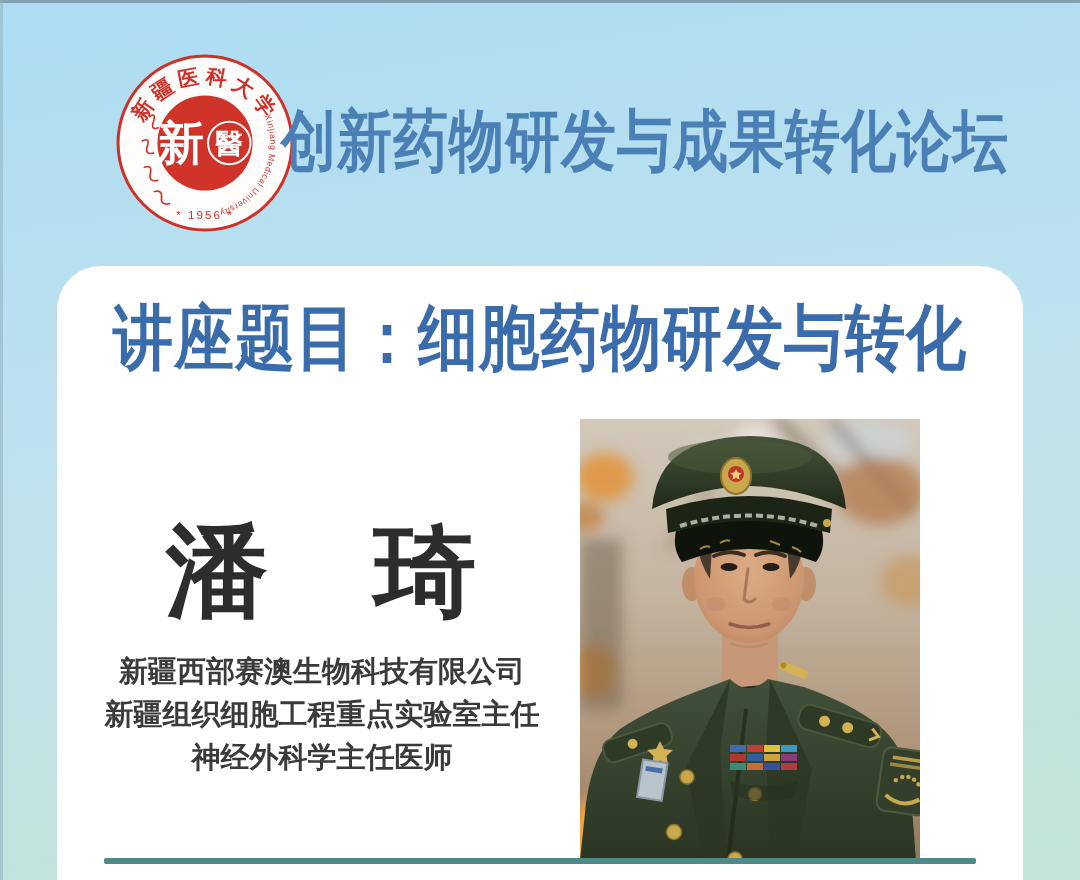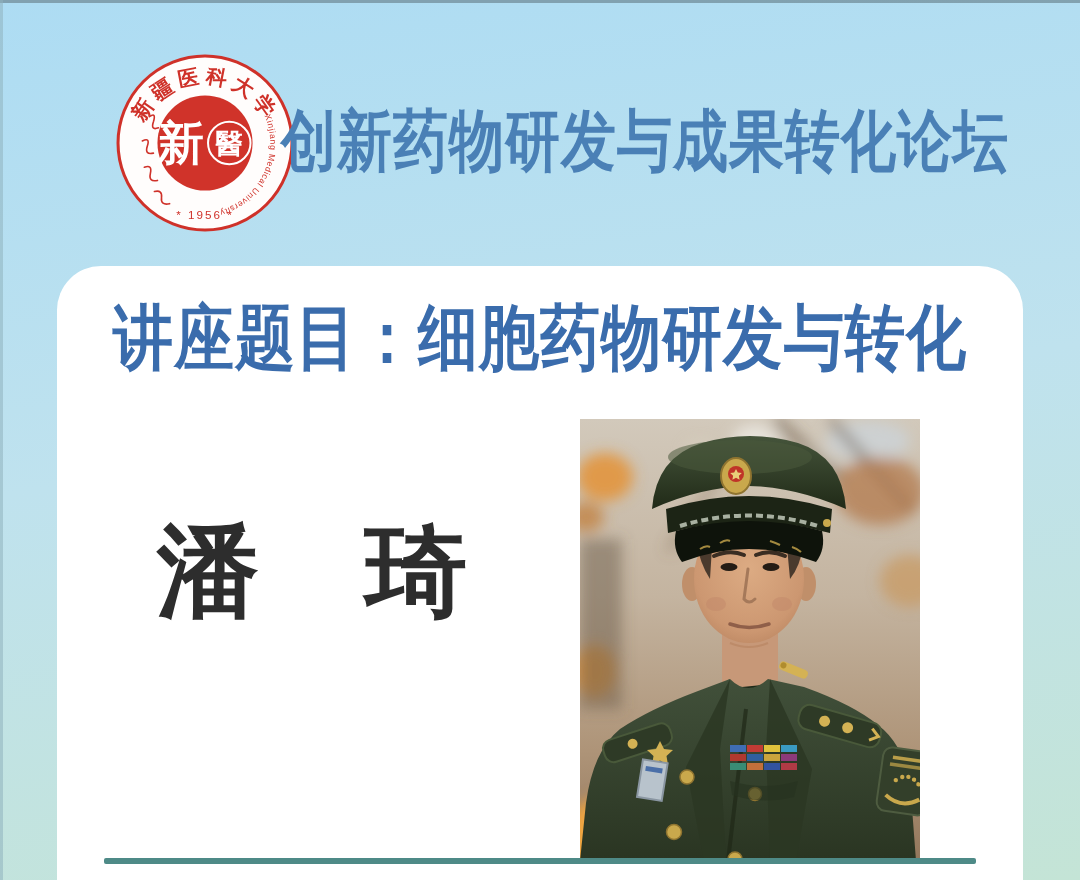--- a/index.html
+++ b/index.html
@@ -31,21 +31,21 @@
   .lecture-title{
     position:absolute;left:75px;top:288px;width:930px;height:100px;
     display:flex;align-items:center;justify-content:center;
     font-size:60px;font-weight:900;letter-spacing:1px;
     color:var(--title_blue,#3a6cac);
     transform:scaleY(1.18);transform-origin:center;
     white-space:nowrap;
   }
 
   .speaker-name{
-    position:absolute;left:53px;top:512px;width:520px;height:120px;
+    position:absolute;left:62px;top:512px;width:520px;height:120px;
     display:flex;align-items:center;justify-content:center;
     font-size:102px;font-weight:900;color:#2d2d2d;letter-spacing:2px;
     white-space:nowrap;
   }
 
   .affiliations{
     position:absolute;left:62px;top:650px;width:520px;
     text-align:center;font-size:29px;font-weight:600;color:#3a3a3a;
     line-height:43px;white-space:nowrap;
   }
@@ -94,20 +94,25 @@
   </div>
 
   <div class="forum-title">创新药物研发与成果转化论坛</div>
 
   <div class="card"></div>
 
   <div class="lecture-title">讲座题目：细胞药物研发与转化</div>
 
   <div class="speaker-name">潘　琦</div>
 
+  <div class="affiliations">
+    <div>新疆西部赛澳生物科技有限公司</div>
+    <div>新疆组织细胞工程重点实验室主任</div>
+    <div>神经外科学主任医师</div>
+  </div>
 
   <div class="photo">
     <svg width="340" height="442" viewBox="0 0 340 442">
       <defs>
         <linearGradient id="bgG" x1="0" y1="0" x2="0" y2="1">
           <stop offset="0" stop-color="#d2c9bb"></stop>
           <stop offset="0.4" stop-color="#c4b4a0"></stop>
           <stop offset="0.75" stop-color="#ae9478"></stop>
           <stop offset="1" stop-color="#93775c"></stop>
         </linearGradient>

